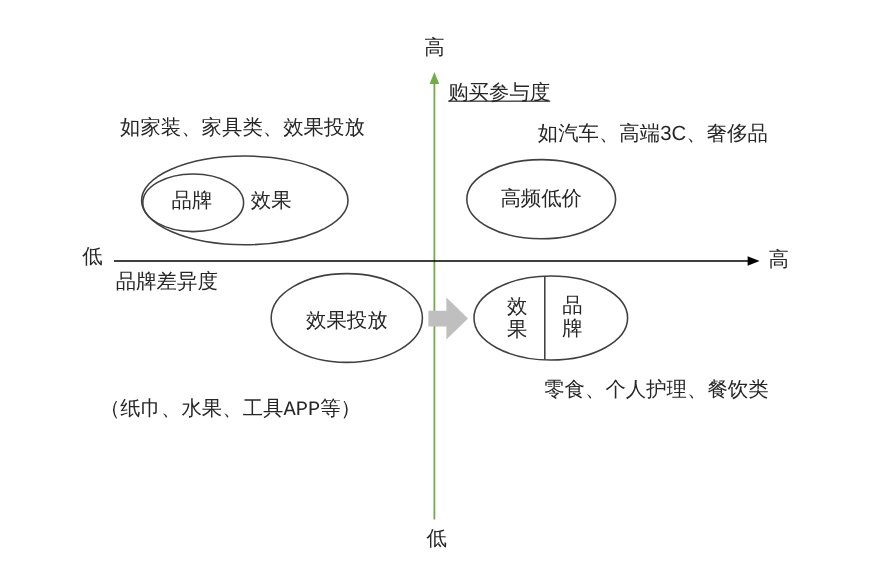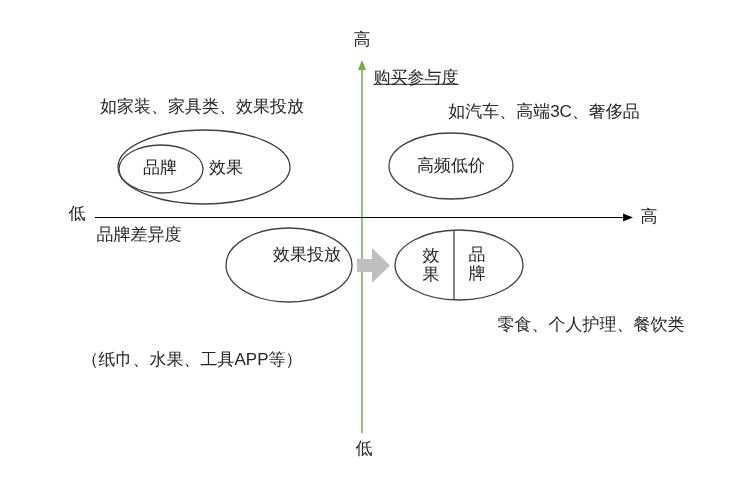--- a/index.html
+++ b/index.html
@@ -70,20 +70,20 @@
   <div class="lbl" style="left:139px; top:235px;">品牌差异度</div>
   <div class="lbl" style="left:649px; top:217px;">高</div>
 
   <div class="lbl" style="left:202px; top:107px;">如家装、家具类、效果投放</div>
   <div class="lbl" style="left:160px; top:168px;">品牌</div>
   <div class="lbl" style="left:226px; top:168px;">效果</div>
 
   <div class="lbl" style="left:544px; top:112px;">如汽车、高端3C、奢侈品</div>
   <div class="lbl" style="left:451px; top:166px;">高频低价</div>
 
-  <div class="lbl" style="left:289px; top:255px;margin-left:18px;">效果投放</div>
-  <div class="lbl" style="left:192px; top:360px;">（纸巾、水果、工具APP等）</div>
+  <div class="lbl" style="left:289px; top:268px;">效果投放</div>
+  <div class="lbl" style="left:192px; top:343px;font-family:Liberation Mono, monospace;">（纸巾、水果、工具APP等）</div>
 
   <div class="lbl-stacked" style="left:431px; top:265px;">效果</div>
   <div class="lbl-stacked" style="left:477px; top:264px;">品牌</div>
-  <div class="lbl" style="left:547px; top:325px;margin-left:44px;">零食、个人护理、餐饮类</div>
+  <div class="lbl" style="left:547px; top:325px;">零食、个人护理、餐饮类</div>
 
 </div>
 
 </body></html>

